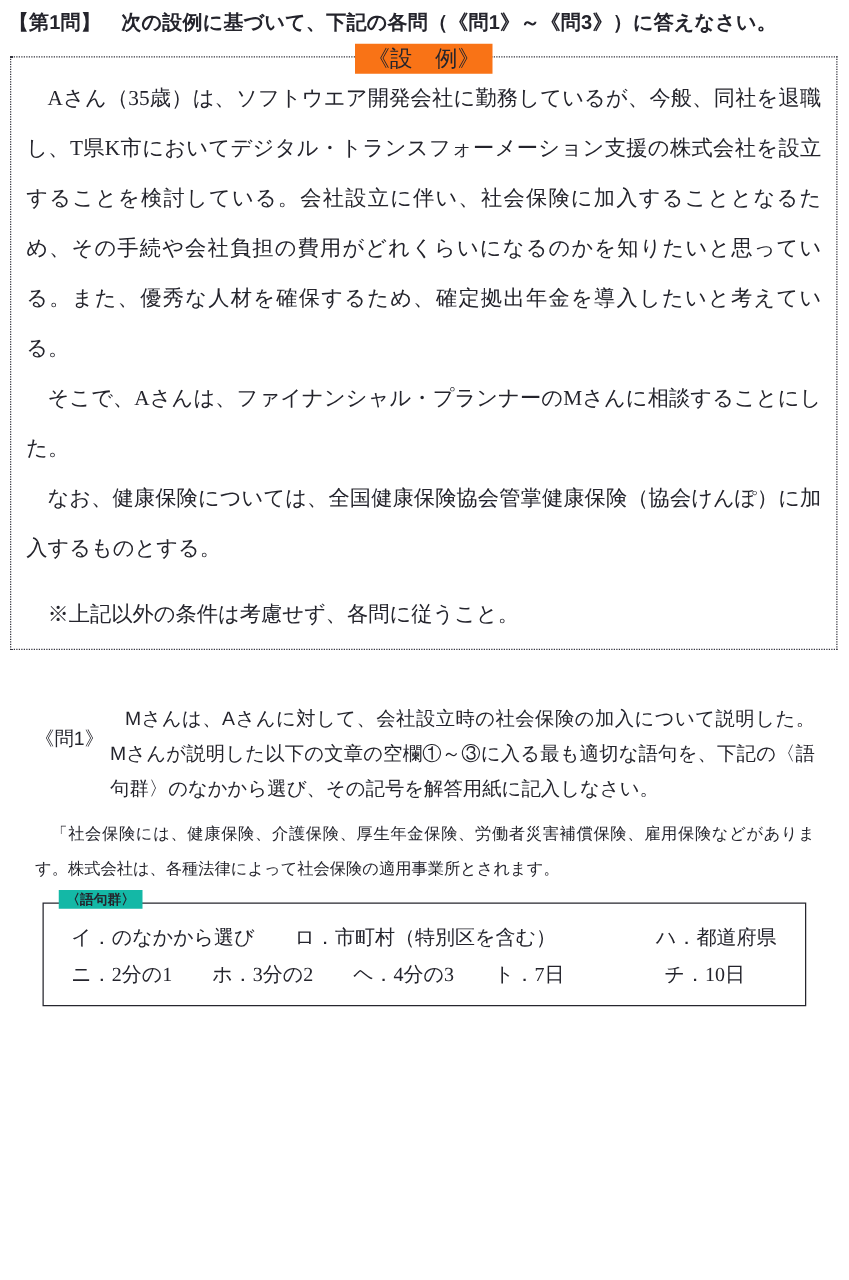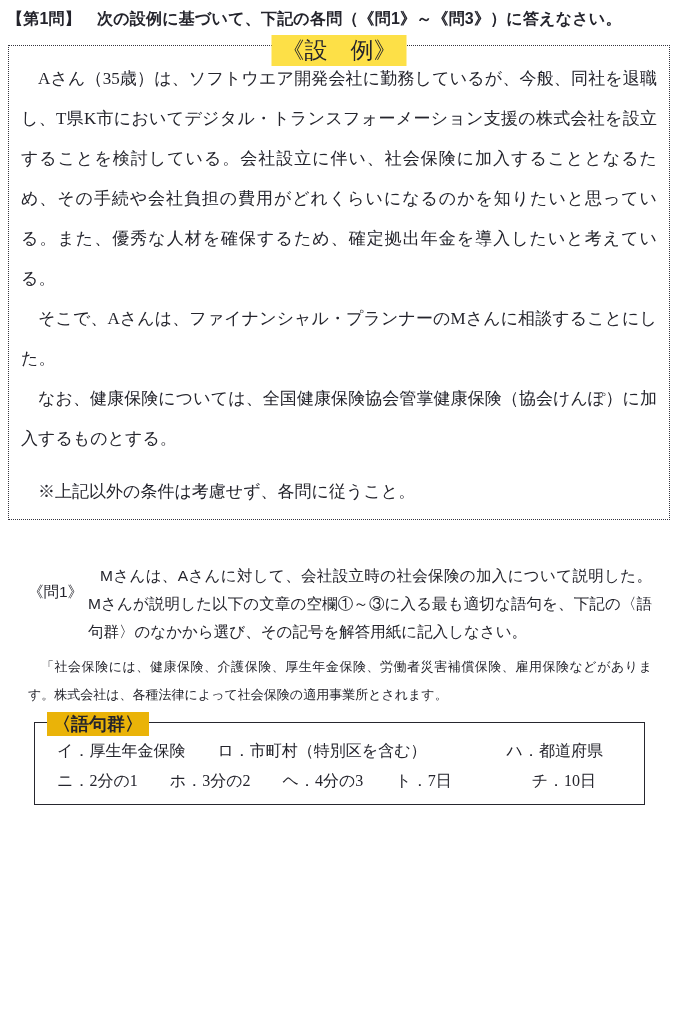--- a/index.html
+++ b/index.html
@@ -38,23 +38,23 @@
     box-sizing: border-box;
     border: 1.5px dotted #34343e;
     padding: 13px 12px 7px 12px;
     background: #ffffff;
   }
   .case-label {
     position: absolute;
     top: -11px;
     left: 50%;
     transform: translateX(-50%);
-    background: #fde047;
+    background: #f97316;
     padding: 0 10px;
-    font-size: 23px;
+    font-size: 18px;
     white-space: nowrap;
   }
   .case-box p {
     margin: 0;
     font-size: 17px;
     line-height: 40px;
     text-indent: 1em;
     text-align: justify;
   }
   .case-note {
@@ -101,25 +101,25 @@
     width: 611px;
     box-sizing: border-box;
     border: 1.5px solid #26262e;
     padding: 13px 18px 8px 22px;
     background: #ffffff;
   }
   .wg-label {
     position: absolute;
     top: -11px;
     left: 12px;
-    background: #eab308;
+    background: #14b8a6;
     padding: 0 6px;
     font-family: Liberation Mono, monospace;
     font-weight: 700;
-    font-size: 18px;
+    font-size: 11px;
     white-space: nowrap;
   }
   .wg-row {
     font-size: 16px;
     line-height: 30px;
     white-space: nowrap;
   }
   .wg-item {
     margin-right: 2em;
   }
@@ -150,18 +150,18 @@
     <div class="q1-text">Mさんは、Aさんに対して、会社設立時の社会保険の加入について説明した。Mさんが説明した以下の文章の空欄①～③に入る最も適切な語句を、下記の〈語句群〉のなかから選び、その記号を解答用紙に記入しなさい。</div>
   </div>
 
   <div class="passage">
       <p>「社会保険には、健康保険、介護保険、厚生年金保険、労働者災害補償保険、雇用保険などがあります。株式会社は、各種法律によって社会保険の適用事業所とされます。</p>
     </div>
 
   <div class="word-group">
     <div class="wg-label">〈語句群〉</div>
     <div>
-        <div class="wg-row"><span class="wg-item">イ．厚生年金保険</span><span class="wg-item">ロ．市町村（特別区を含む）</span><span class="wg-item">ハ．都道府県</span></div>
+        <div class="wg-row"><span class="wg-item">イ．のなかから選び</span><span class="wg-item">ロ．市町村（特別区を含む）</span><span class="wg-item">ハ．都道府県</span></div>
         <div class="wg-row"><span class="wg-item">ニ．2分の1</span><span class="wg-item">ホ．3分の2</span><span class="wg-item">ヘ．4分の3</span><span class="wg-item">ト．7日</span><span class="wg-item">チ．10日</span></div>
       </div>
   </div>
 
 </div>
 
 </body></html>

